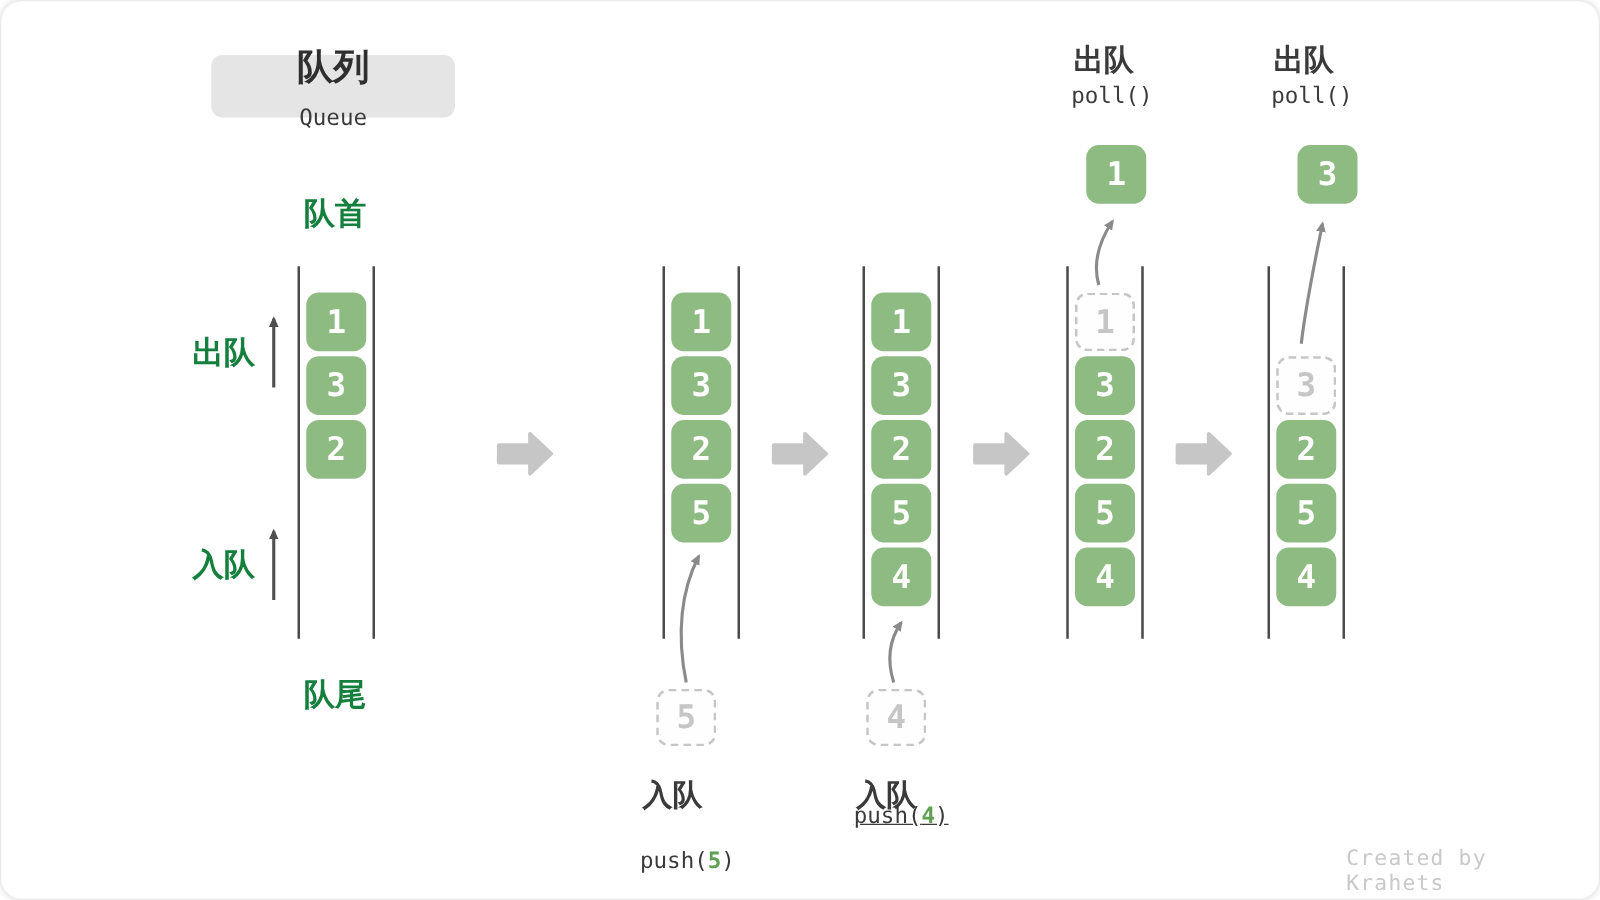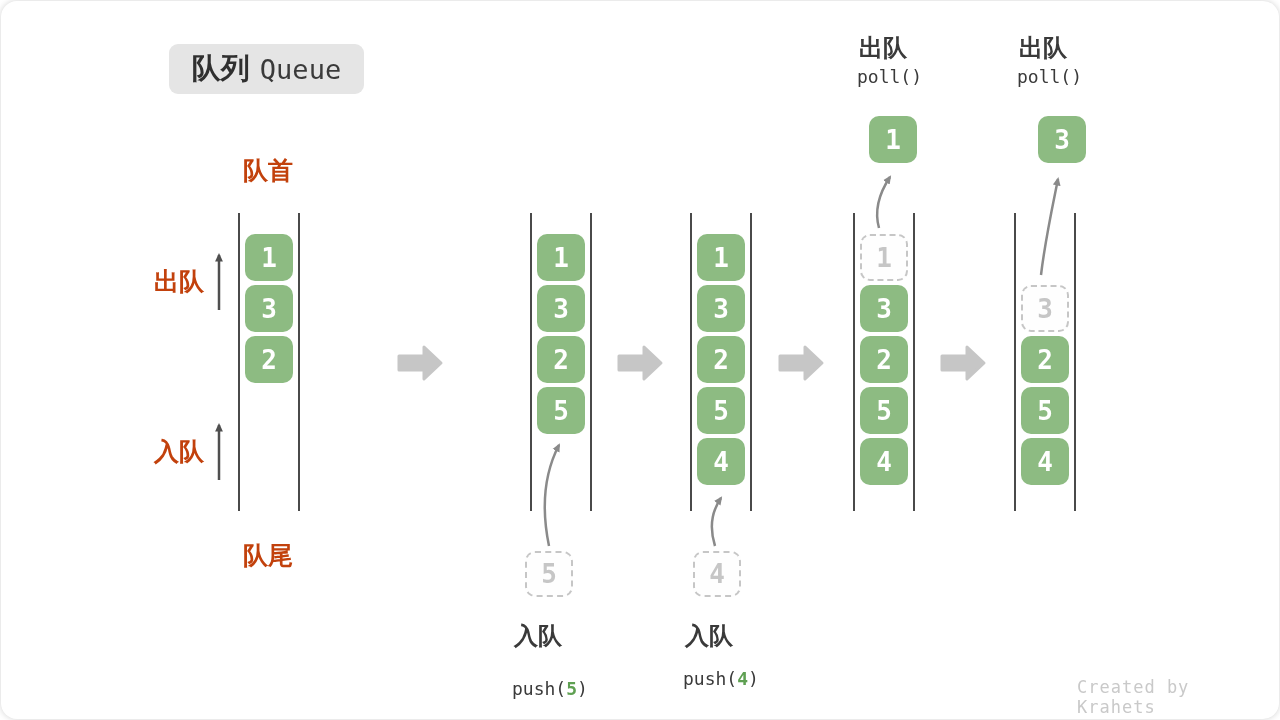--- a/index.html
+++ b/index.html
@@ -19,26 +19,26 @@
     position:absolute; left:1px; top:1px; width:1278px; height:718px;
     background:#fff; border-radius:16px;
     box-shadow:0 0 6px rgba(0,0,0,0.18);
     overflow:hidden;
     font-family:"Liberation Sans", sans-serif;
     color:var(--text);
   }
   .badge{
     position:absolute; left:168px; top:43px; width:195px; height:50px;
     background:var(--badge-bg); border-radius:9px;
-    display:flex; align-items:center; justify-content:center; gap:10px;
+    display:flex; align-items:center; justify-content:center; gap:10px;flex-direction:column;
   }
   .badge .zh{font-size:29px; font-weight:700; color:#2f2f2f;}
-  .badge .en{font-size:27px; font-family:"DejaVu Sans Mono", monospace; color:#3a3a3a;}
+  .badge .en{font-size:18px; font-family:"DejaVu Sans Mono", monospace; color:#3a3a3a;}
   .side-label{
-    position:absolute; font-size:25px; font-weight:700; color:#c2410c; white-space:nowrap;
+    position:absolute; font-size:25px; font-weight:700; color:#15803d; white-space:nowrap;
   }
   .queue{
     position:absolute; top:212px; width:62px; height:298px;
     border-left:2px solid var(--line); border-right:2px solid var(--line);
   }
   .qbox{
     position:absolute; left:5px; width:48px; height:47px;
     border-radius:10px; background:var(--green);
     color:#fff; font-family:"DejaVu Sans Mono", monospace;
     font-size:26px; font-weight:700;
@@ -119,21 +119,21 @@
   <div class="floatbox dashed" style="left:524px; top:550px; height:46px;">5</div>
   <div class="floatbox dashed" style="left:692px; top:550px; height:46px;">4</div>
 
   <div class="floatbox green" style="left:868px; top:115px;">1</div>
   <div class="floatbox green" style="left:1037px; top:115px;">3</div>
 
   <div class="caption-zh" style="left:513px; top:619px;">入队</div>
   <div class="caption-code" style="left:511px; top:677px;"><span>push(</span><span class="arg">5</span><span>)</span></div>
 
   <div class="caption-zh" style="left:684px; top:619px;">入队</div>
-  <div class="caption-code" style="left:682px; top:667px;"><span>push(</span><span class="arg">4</span><span>)</span></div>
+  <div class="caption-code" style="left:682px; top:641px;text-decoration:underline;"><span>push(</span><span class="arg">4</span><span>)</span></div>
 
   <div class="caption-zh" style="left:858px; top:31px;">出队</div>
   <div class="caption-code" style="left:856px; top:65px;">poll()</div>
 
   <div class="caption-zh" style="left:1018px; top:31px;">出队</div>
   <div class="caption-code" style="left:1016px; top:65px;">poll()</div>
 
   <div class="credit">Created by Krahets</div>
 
   <svg class="overlay" width="1280" height="720" viewBox="0 0 1280 720">

